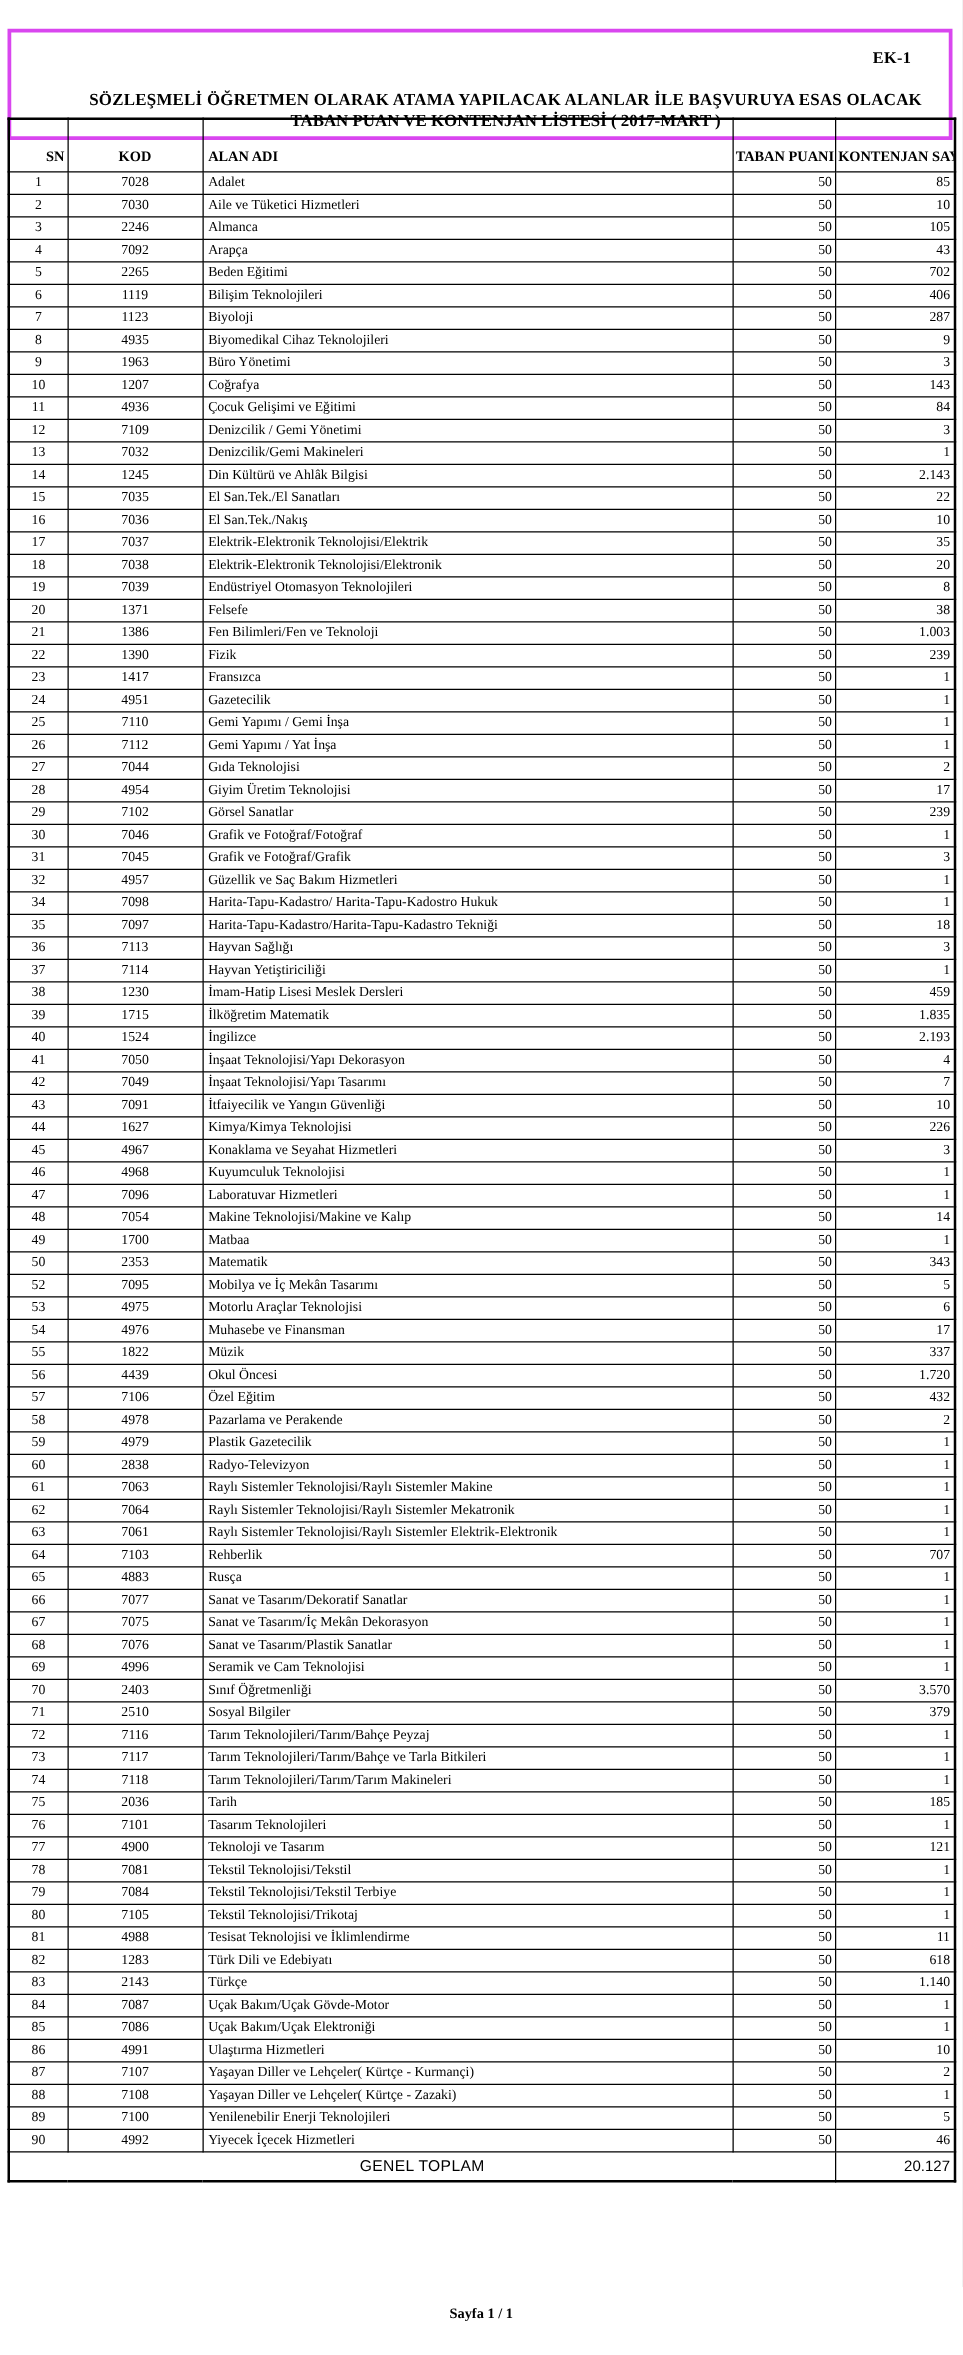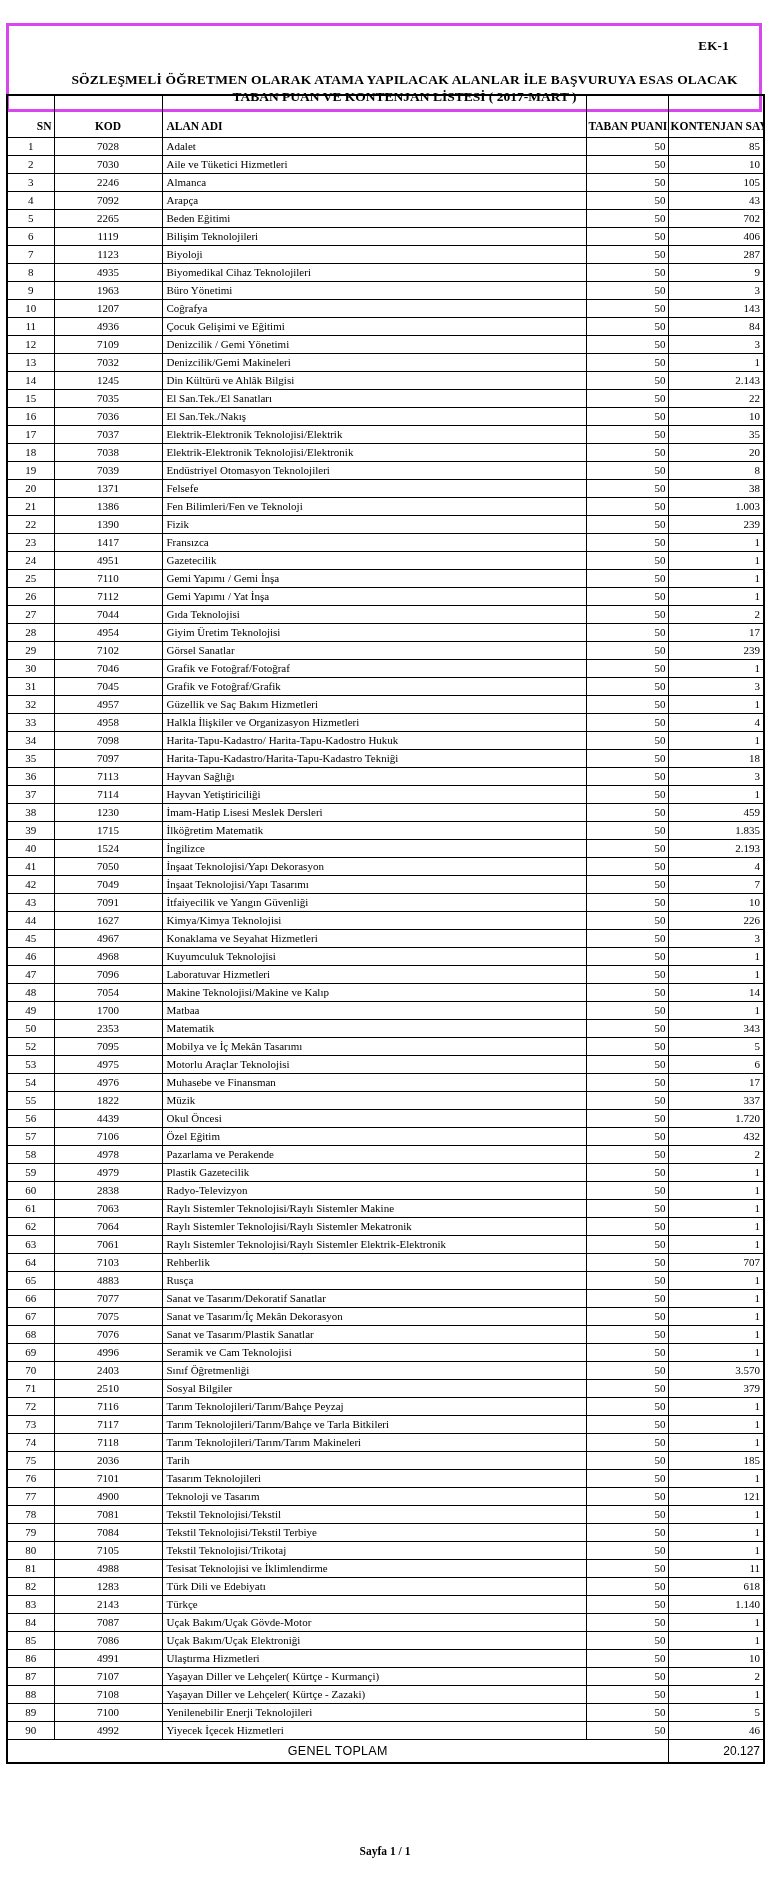--- a/index.html
+++ b/index.html
@@ -357,27 +357,20 @@
           <td>3</td>
         </tr>
         <tr>
           <td>32</td>
           <td>4957</td>
           <td>Güzellik ve Saç Bakım Hizmetleri</td>
           <td>50</td>
           <td>1</td>
         </tr>
         <tr>
-          <td>33</td>
-          <td>4958</td>
-          <td>Halkla İlişkiler ve Organizasyon Hizmetleri</td>
-          <td>50</td>
-          <td>4</td>
-        </tr>
-        <tr>
           <td>34</td>
           <td>7098</td>
           <td>Harita-Tapu-Kadastro/ Harita-Tapu-Kadostro Hukuk</td>
           <td>50</td>
           <td>1</td>
         </tr>
         <tr>
           <td>35</td>
           <td>7097</td>
           <td>Harita-Tapu-Kadastro/Harita-Tapu-Kadastro Tekniği</td>

